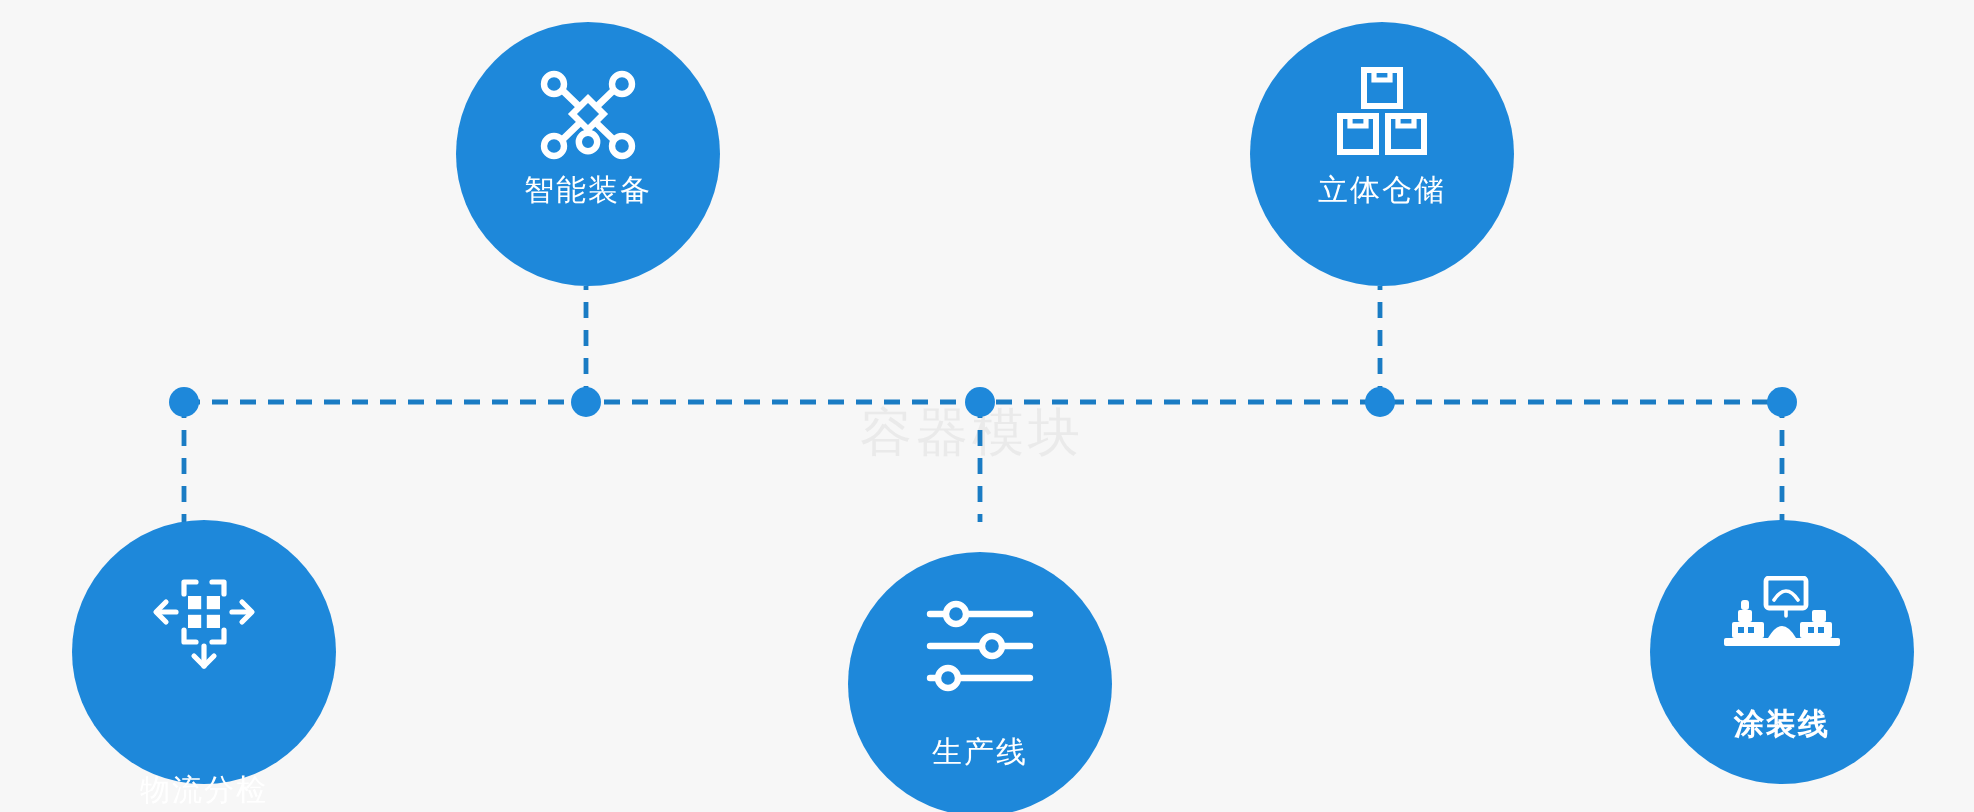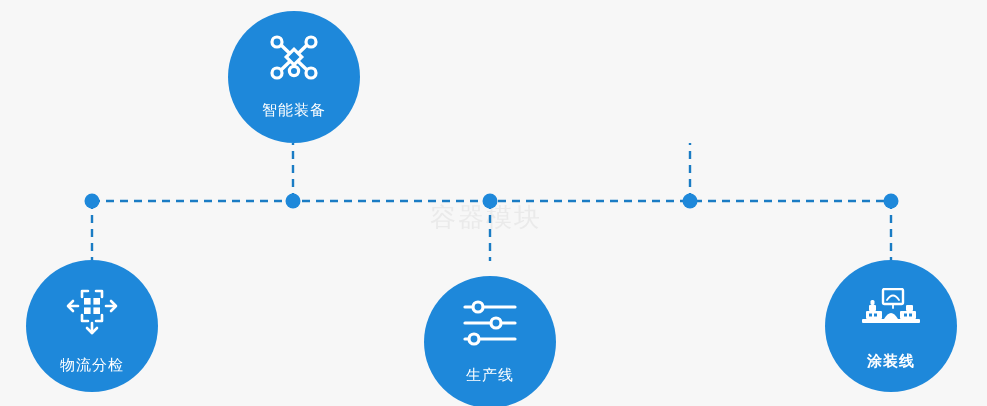--- a/index.html
+++ b/index.html
@@ -71,21 +71,21 @@
     color: #ffffff;
     font-size: 15px;
     letter-spacing: 1px;
     text-align: center;
     font-family: "DejaVu Sans", sans-serif;
     white-space: nowrap;
   }
 
   
   .node.top .node-icon { margin-top: 22px; }
-  .node.top .node-label { margin-top: 16px; }
+  .node.top .node-label { }
 
   
   .node.bottom .node-icon { margin-top: 24px; }
   .node.bottom .node-label { margin-top: 16px; }
 
   .node.bottom.wide .node-icon { margin-top: 28px; }
 </style>
 </head>
 <body>
 
@@ -125,22 +125,39 @@
           <circle cx="9" cy="40" r="5"></circle>
           <circle cx="43" cy="40" r="5"></circle>
           <circle cx="26" cy="38" r="4.6"></circle>
         </g>
         <rect x="20.5" y="18.5" width="11" height="11" fill="#1e88da" stroke="#ffffff" stroke-width="3.2" transform="rotate(45 26 24)"></rect>
       </svg>
     </span>
     <span class="node-label">智能装备</span>
   </div>
 
-
-  <div class="node bottom" style="left:26px; top:260px; width:132px; height:132px;">
+  <div class="node top" style="left:625px; top:11px; width:132px; height:132px;">
+    <span class="node-icon">
+      <svg width="52" height="48" viewBox="0 0 52 48">
+        <g fill="none" stroke="#ffffff" stroke-width="3">
+          <rect x="17" y="2" width="18" height="18"></rect>
+          <rect x="5" y="25" width="18" height="18"></rect>
+          <rect x="29" y="25" width="18" height="18"></rect>
+        </g>
+        <g fill="none" stroke="#ffffff" stroke-width="2.6">
+          <path d="M22 2 v5 h8 v-5"></path>
+          <path d="M10 25 v5 h8 v-5"></path>
+          <path d="M34 25 v5 h8 v-5"></path>
+        </g>
+      </svg>
+    </span>
+    <span class="node-label">立体仓储</span>
+  </div>
+
+  <div class="node bottom" style="left:36px; top:260px; width:132px; height:132px;gap:29px;">
     <span class="node-icon">
       <svg width="56" height="52" viewBox="0 0 56 52">
         <g fill="none" stroke="#ffffff" stroke-width="2.6" stroke-linecap="round" stroke-linejoin="round">
 
           <path d="M18 13 v-6 h6"></path>
           <path d="M38 13 v-6 h-6"></path>
           <path d="M18 31 v6 h6"></path>
           <path d="M38 31 v6 h-6"></path>
 
           <path d="M14 22 h-9"></path>

